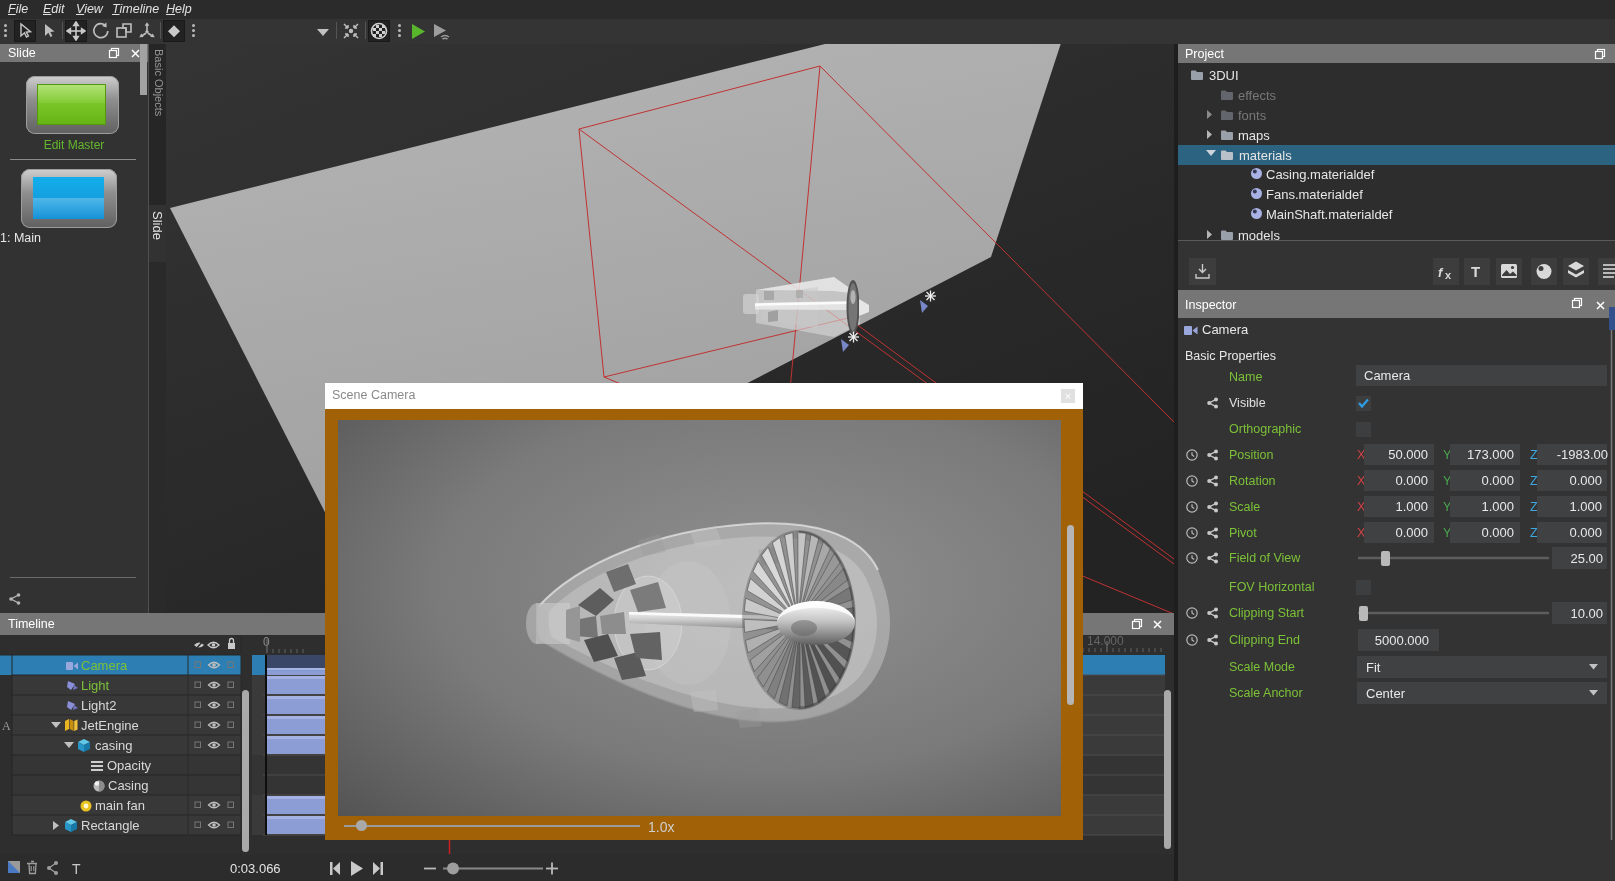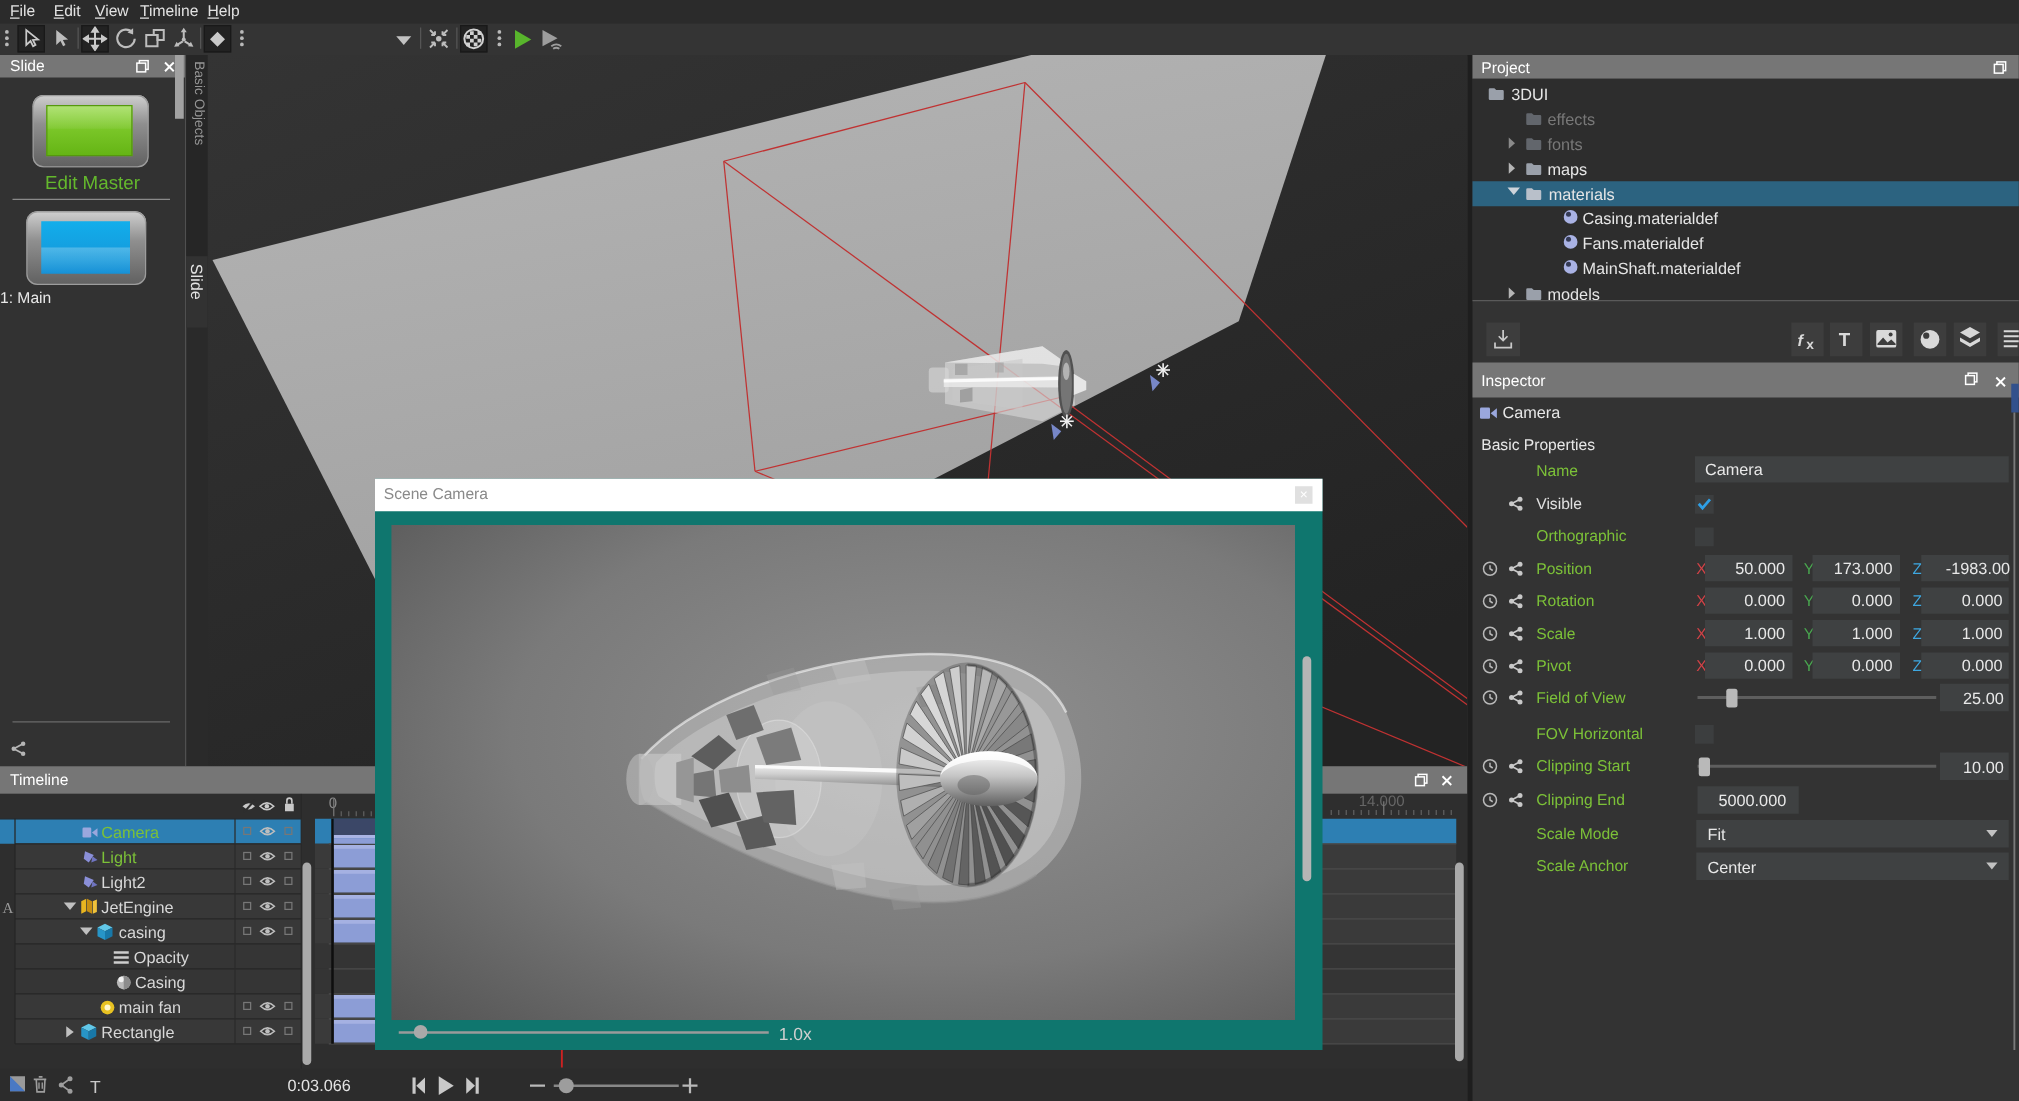--- a/index.html
+++ b/index.html
@@ -2,21 +2,21 @@
 <html><head>
 <meta charset="utf-8">
 <style>
   html,body{margin:0;padding:0;}
   body{width:1615px;height:881px;overflow:hidden;background:#333;
        font-family:"Liberation Sans", sans-serif;position:relative;}
   .abs{position:absolute;}
   
   #menubar{left:0;top:0;width:1615px;height:19px;background:#2b2b2b;color:#e2e2e2;
            font-size:12.5px;line-height:19px;}
-  #menubar span{position:absolute;top:0;}
+  #menubar span{position:absolute;top:0;font-style:italic;}
   
   #toolbar{left:0;top:19px;width:1615px;height:25px;background:#343434;border-bottom:1px solid #1f1f1f;}
   .tbtn{position:absolute;top:1px;width:22px;height:22px;}
   .tbtn.pressed{background:#222;border:1px solid #191919;width:20px;height:20px;}
   .tsep{position:absolute;top:3px;width:1px;height:17px;background:#555;}
   .tdots{position:absolute;top:5px;width:3px;}
   .tdots i{display:block;width:3px;height:3px;border-radius:50%;background:#b9b9b9;margin:0 0 2px 0;}
   
   .phead{background:#767676;color:#fff;font-size:12.5px;}
   
@@ -25,21 +25,21 @@
   #tabstrip{left:148px;top:44px;width:18px;height:569px;background:#2a2a2a;border-left:1px solid #505050;}
   .vtab{position:absolute;left:2px;width:14px;color:#969696;font-size:11px;
         writing-mode:vertical-rl;text-align:left;}
   
   #viewport{left:166px;top:44px;width:1008px;height:569px;background:#2b2b2b;overflow:hidden;}
   
   #rightpanel{left:1174px;top:44px;width:441px;height:837px;background:#333;border-left:2px solid #1e1e1e;}
   
   #timeline{left:0;top:613px;width:1174px;height:268px;background:#2e2e2e;}
   
-  #scwin{left:300px;top:383px;width:758px;height:457px;background:#0f766e;z-index:50;}
+  #scwin{left:325px;top:383px;width:758px;height:457px;background:#a16207;z-index:50;}
 </style>
 </head>
 <body>
 <div class="abs" id="menubar">
   <span style="left:8px;"><u>F</u>ile</span>
     <span style="left:43px;"><u>E</u>dit</span>
     <span style="left:76px;"><u>V</u>iew</span>
     <span style="left:112px;"><u>T</u>imeline</span>
     <span style="left:166px;"><u>H</u>elp</span>
 </div>
@@ -168,21 +168,21 @@
       </svg>
     <svg class="abs" style="left:130px;top:4px;" width="11" height="11">
         <path d="M2 2 L9 9 M9 2 L2 9" stroke="#fff" stroke-width="1.5"></path>
       </svg>
   </div>
 
   <div class="abs" style="left:26px;top:32px;width:93px;height:58px;border-radius:9px;
        background:linear-gradient(#d0d0d0,#8f8f8f 40%,#606060);box-shadow:inset 0 0 0 1px #9c9c9c;"></div>
   <div class="abs" style="left:37px;top:40px;width:69px;height:41px;background:linear-gradient(#8ed63a,#64b414);box-shadow:inset 0 0 0 1px #55980e;"></div>
   <div class="abs" style="left:38px;top:41px;width:67px;height:18px;background:linear-gradient(rgba(255,255,255,0.30),rgba(255,255,255,0.06));"></div>
-  <div class="abs" style="left:0;top:94px;width:148px;text-align:center;color:#64b82d;font-size:15px;">Edit Master</div>
+  <div class="abs" style="left:0;top:94px;width:148px;text-align:center;color:#64b82d;font-size:12px;">Edit Master</div>
   <div class="abs" style="left:10px;top:115px;width:126px;height:1px;background:#8a8a8a;"></div>
 
   <div class="abs" style="left:21px;top:125px;width:96px;height:59px;border-radius:9px;
        background:linear-gradient(#d0d0d0,#8f8f8f 40%,#606060);box-shadow:inset 0 0 0 1px #9c9c9c;"></div>
   <div class="abs" style="left:33px;top:133px;width:71px;height:42px;background:linear-gradient(#12aeeb,#1691d6);"></div>
   <div class="abs" style="left:33px;top:154px;width:71px;height:21px;background:linear-gradient(rgba(255,255,255,0.25),rgba(255,255,255,0.0));"></div>
   <div class="abs" style="left:0;top:187px;width:140px;text-align:left;color:#e8e8e8;font-size:12.5px;">1: Main</div>
   <div class="abs" style="left:10px;top:533px;width:126px;height:1px;background:#6a6a6a;"></div>
   <div class="abs" style="left:140px;top:0px;width:7px;height:51px;background:#a2a2a2;"></div>
   <svg class="abs" style="left:8px;top:548px;" width="14" height="14">

